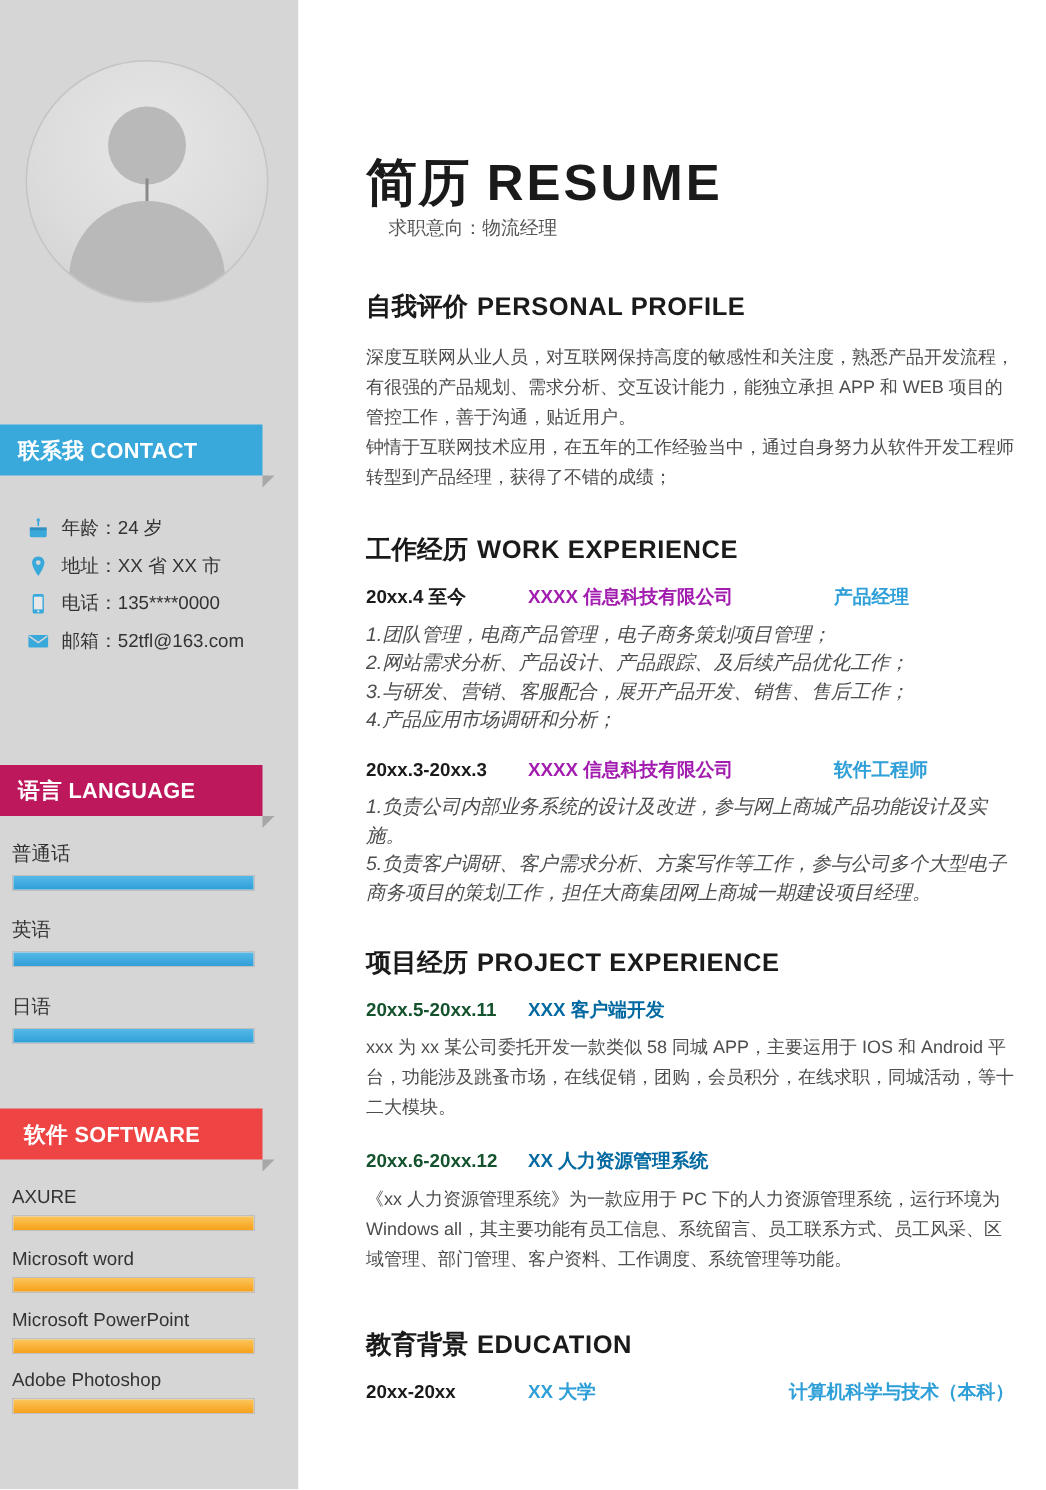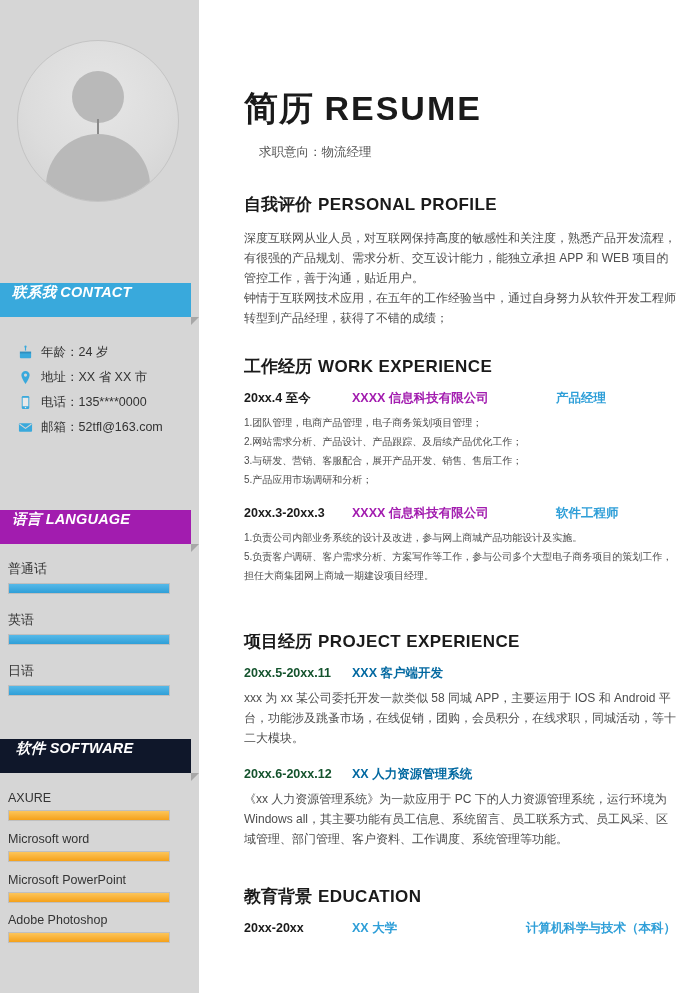--- a/index.html
+++ b/index.html
@@ -55,41 +55,40 @@
     left: 50%; top: 78px;
     transform: translateX(-50%);
     width: 2px; height: 26px;
     background: #8a8a8a;
   }
 
   
   .ribbon {
     position: absolute;
     left: 0;
-    width: 191px;
+    width: 175px;
     height: 34px;
     display: flex;
-    align-items: flex-start;
+    align-items: center;
     padding-left: 12px;
     color: #ffffff;
     font-size: 14.5px;
     font-weight: bold;
     letter-spacing: .2px;
-    font-style: italic;
   }
   .ribbon .shadow {
     position: absolute;
     right: -8px; top: 34px;
     width: 0; height: 0;
     border-top: 8px solid rgba(0,0,0,0.22);
     border-right: 8px solid transparent;
   }
   .ribbon-contact { top: 283px; background: #39a9dc; }
-  .ribbon-language { top: 510px; background: #a21caf; }
-  .ribbon-software { top: 739px; background: #0f172a; padding-left: 16px; }
+  .ribbon-language { top: 510px; background: #be185d; }
+  .ribbon-software { top: 739px; background: #ef4444; padding-left: 16px; }
 
   
   .contact-list {
     position: absolute;
     left: 17px; top: 340px;
     width: 175px;
   }
   .contact-row {
     display: flex;
     align-items: center;
@@ -136,21 +135,21 @@
   
   .main {
     position: absolute;
     left: 199px; top: 0;
     width: 498px; height: 993px;
     background: #ffffff;
     padding: 0 26px 0 45px;
   }
   .resume-title {
     position: absolute;
-    left: 45px; top: 86px;
+    left: 45px; top: 99px;
     font-size: 34px;
     font-weight: bold;
     color: #1a1a1a;
     letter-spacing: 1px;
   }
   .resume-title .en { letter-spacing: 2px; }
   .objective {
     position: absolute;
     left: 60px; top: 144px;
     font-size: 12.5px;
@@ -176,21 +175,21 @@
   .job-head {
     display: flex;
     align-items: baseline;
     font-size: 12.5px;
     font-weight: bold;
     margin-bottom: 6px;
   }
   .job-date { color: #1a1a1a; width: 108px; flex: 0 0 108px; }
   .job-company { color: #a21caf; flex: 1; }
   .job-role { color: #2f9fd8; text-align: left; width: 120px; flex: 0 0 120px; }
-  .bullets { font-size: 10px; color: #4d4d4d; line-height: 19px; }
+  .bullets { font-size: 13px; color: #4d4d4d; line-height: 19px; font-style: italic; }
   .proj-head {
     font-size: 12.5px;
     font-weight: bold;
     margin-bottom: 6px;
   }
   .proj-head .date { color: #14532d; display: inline-block; width: 108px; }
   .proj-head .name { color: #0369a1; }
   .edu-row {
     display: flex;
     align-items: baseline;
@@ -343,21 +342,21 @@
 
       <div>
         <div class="job-head">
           <span class="job-date">20xx.4 至今</span>
           <span class="job-company">XXXX 信息科技有限公司</span>
           <span class="job-role">产品经理</span>
         </div>
         <div class="bullets">1.团队管理，电商产品管理，电子商务策划项目管理；</div>
         <div class="bullets">2.网站需求分析、产品设计、产品跟踪、及后续产品优化工作；</div>
         <div class="bullets">3.与研发、营销、客服配合，展开产品开发、销售、售后工作；</div>
-        <div class="bullets">5.产品应用市场调研和分析；</div>
+        <div class="bullets">4.产品应用市场调研和分析；</div>
       </div>
 
       <div style="margin-top:16px;">
         <div class="job-head">
           <span class="job-date">20xx.3-20xx.3</span>
           <span class="job-company">XXXX 信息科技有限公司</span>
           <span class="job-role">软件工程师</span>
         </div>
         <div class="bullets">1.负责公司内部业务系统的设计及改进，参与网上商城产品功能设计及实施。</div>
         <div class="bullets">5.负责客户调研、客户需求分析、方案写作等工作，参与公司多个大型电子商务项目的策划工作，担任大商集团网上商城一期建设项目经理。</div>

